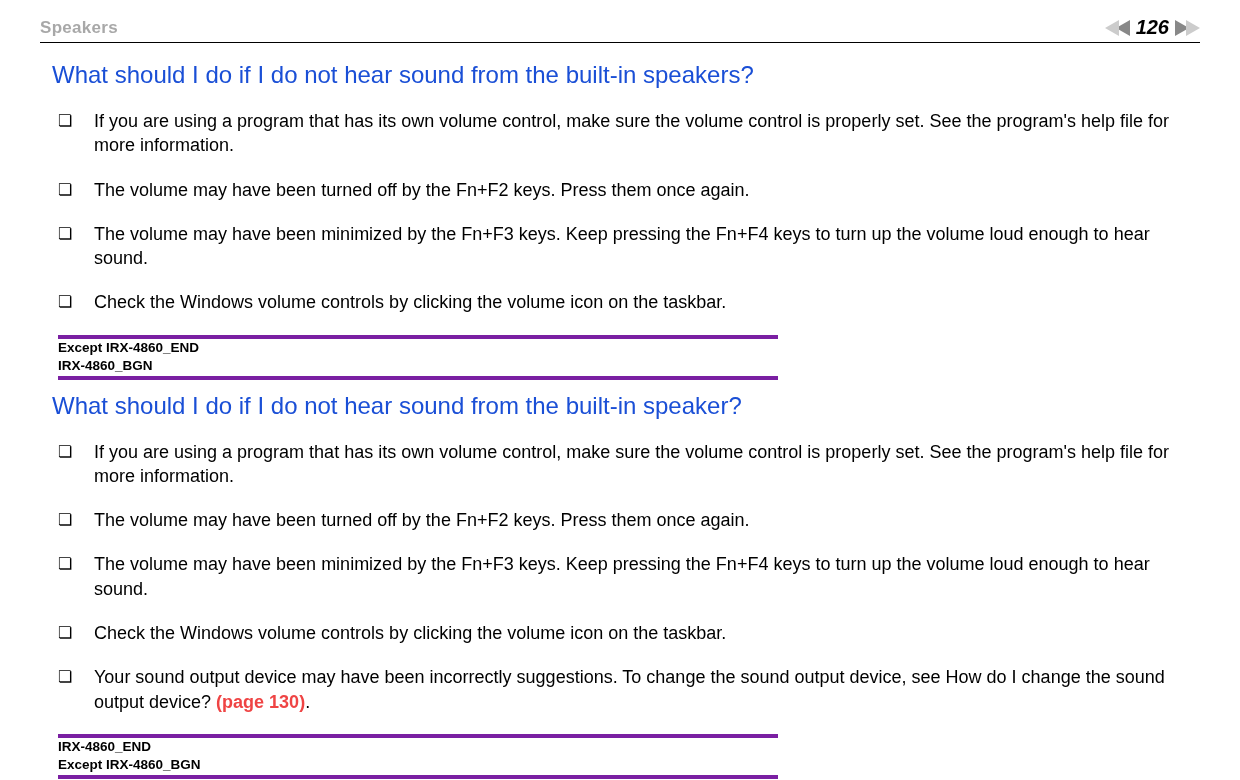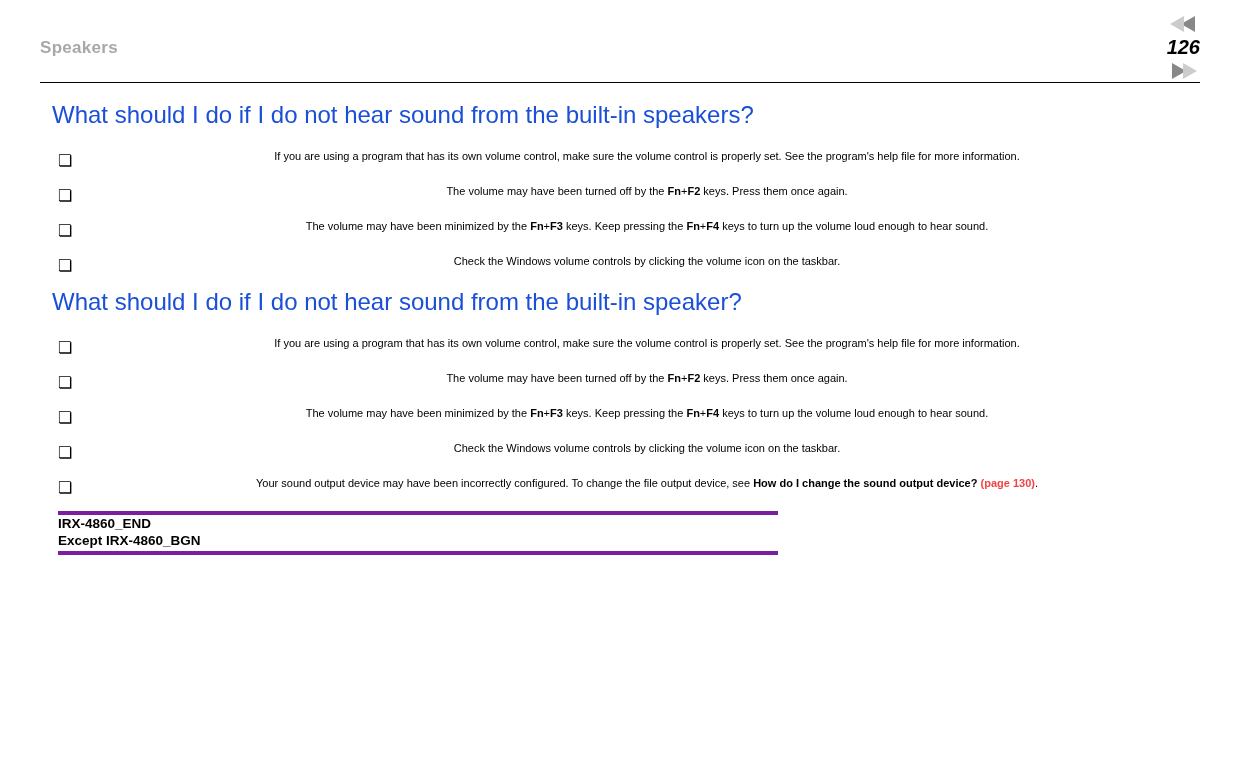--- a/index.html
+++ b/index.html
@@ -24,21 +24,20 @@
   .header-left {
     color: #a8a8a8;
     font-weight: bold;
     font-size: 17px;
     letter-spacing: 0.3px;
   }
   .header-right {
     display: flex;
     align-items: center;
     gap: 4px;
-    flex-direction: column;
   }
   .page-num {
     font-style: italic;
     font-weight: bold;
     font-size: 20px;
   }
   .nav-left-group {
     display: flex;
     align-items: center;
     margin-right: 2px;
@@ -91,32 +90,31 @@
   }
   ul.bullets {
     list-style: none;
     margin: 0 0 0 18px;
     padding: 0;
   }
   ul.bullets > li {
     position: relative;
     padding-left: 36px;
     margin: 20px 0;
-    font-size: 11px;
+    font-size: 18px;
     line-height: 1.35;
-    text-align: center;
   }
   ul.bullets > li::before {
     content: "❏";
     position: absolute;
     left: 0;
     top: 1px;
     font-size: 16px;
   }
-  .bold { font-weight: bold; }
+  .bold { font-weight: normal; }
   .marker-block {
     margin: 10px 0 0 18px;
     width: 720px;
   }
   .marker-bar {
     height: 4px;
     background: #7a1fa2;
     margin: 1px 0;
   }
   .marker-label {
@@ -149,28 +147,34 @@
   <hr class="hr">
 
   <h2 class="q">What should I do if I do not hear sound from the built-in speakers?</h2>
   <ul class="bullets">
     <li><span>If you are using a program that has its own volume control, make sure the volume control is properly set. See the program's help file for more information.</span></li>
     <li><span>The volume may have been turned off by the </span><span class="bold">Fn</span><span>+</span><span class="bold">F2</span><span> keys. Press them once again.</span></li>
     <li><span>The volume may have been minimized by the </span><span class="bold">Fn</span><span>+</span><span class="bold">F3</span><span> keys. Keep pressing the </span><span class="bold">Fn</span><span>+</span><span class="bold">F4</span><span> keys to turn up the volume loud enough to hear sound.</span></li>
     <li><span>Check the Windows volume controls by clicking the volume icon on the taskbar.</span></li>
   </ul>
 
+  <div class="marker-block">
+    <div class="marker-bar"></div>
+    <div class="marker-label">Except IRX-4860_END</div>
+    <div class="marker-label">IRX-4860_BGN</div>
+    <div class="marker-bar"></div>
+  </div>
 
   <h2 class="q">What should I do if I do not hear sound from the built-in speaker?</h2>
   <ul class="bullets">
     <li><span>If you are using a program that has its own volume control, make sure the volume control is properly set. See the program's help file for more information.</span></li>
     <li><span>The volume may have been turned off by the </span><span class="bold">Fn</span><span>+</span><span class="bold">F2</span><span> keys. Press them once again.</span></li>
     <li><span>The volume may have been minimized by the </span><span class="bold">Fn</span><span>+</span><span class="bold">F3</span><span> keys. Keep pressing the </span><span class="bold">Fn</span><span>+</span><span class="bold">F4</span><span> keys to turn up the volume loud enough to hear sound.</span></li>
     <li><span>Check the Windows volume controls by clicking the volume icon on the taskbar.</span></li>
-    <li><span>Your sound output device may have been incorrectly configured. To change the file output device, see </span><span class="bold">How do I change the sound output device? </span><span class="link">(page 130)</span><span>.</span></li>
+    <li><span>Your sound output device may have been incorrectly suggestions. To change the sound output device, see </span><span class="bold">How do I change the sound output device? </span><span class="link">(page 130)</span><span>.</span></li>
   </ul>
 
   <div class="marker-block">
     <div class="marker-bar"></div>
     <div class="marker-label">IRX-4860_END</div>
   </div>
 
 
   <div class="marker-block" style="margin-top:0">
     <div class="marker-label">Except IRX-4860_BGN</div>

